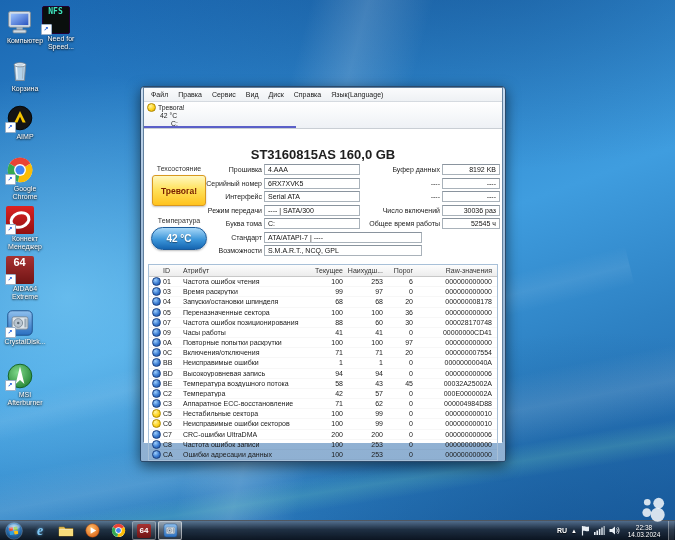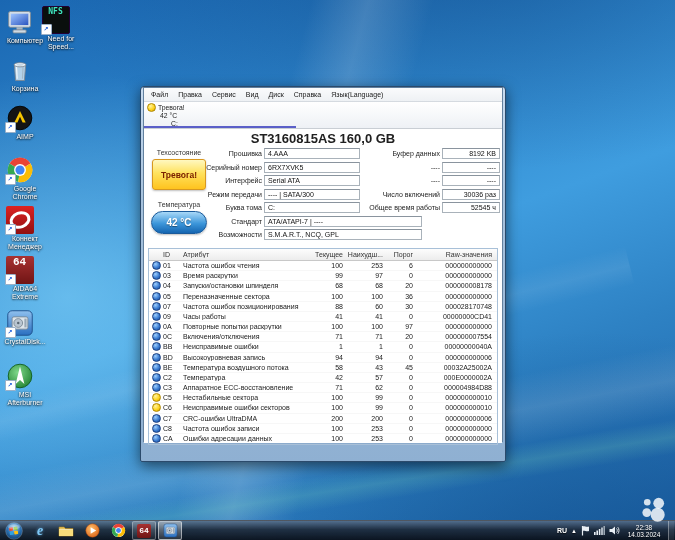--- a/index.html
+++ b/index.html
@@ -21,21 +21,21 @@
 
   
   .dicon{position:absolute;width:46px;text-align:center;cursor:default;}
   .dicon .ig{position:relative;width:39px;height:28px;margin:0 auto 1px;}
   .dicon .ig svg,.dicon .ig .blk{width:28px;height:28px;display:block;}
   .dicon .lbl{color:#fff;font-size:7px;line-height:8px;
     text-shadow:0 1px 2px rgba(0,0,0,0.85),0 0 2px rgba(0,0,0,0.6);}
   .sc{position:absolute;left:-1px;bottom:-1px;width:9px;height:9px;background:#fff;
     border:1px solid #9ab0c8;border-radius:1px;font-size:6px;line-height:8px;color:#1a5adb;
     text-align:center;font-weight:bold;}
-  .blk{border-radius:2px;display:flex;align-items:center;justify-content:center;font-weight:bold;font-family:Liberation Mono, monospace;}
+  .blk{border-radius:2px;display:flex;align-items:center;justify-content:center;font-weight:bold;}
   .nfsblk{background:#0a0f0d;color:#3fe8c0;font-size:8px;letter-spacing:0;
     font-family:"DejaVu Sans Mono",monospace;border:1px solid #203;box-sizing:border-box;}
   .aidablk{background:linear-gradient(180deg,#a83232,#701414);color:#fff;font-size:11px;}
   .connblk{background:linear-gradient(180deg,#d22,#901010);}
 
   
   .window{position:absolute;left:140px;top:86px;width:366px;height:376px;
     background:linear-gradient(180deg,#c9dcf0 0%,#a7c2dd 30%,#8fb0d2 100%);
     border:1px solid #2b4a6b;border-radius:4px 4px 2px 2px;
     box-shadow:0 4px 14px rgba(0,0,0,0.55);z-index:5;box-sizing:border-box;}
@@ -62,21 +62,21 @@
   .drive-tab{position:absolute;left:0;top:0;width:152px;height:26px;padding:1px 0 0 3px;box-sizing:border-box;}
   .dt1{display:flex;align-items:center;font-size:6.8px;line-height:8px;color:#1a1a1a;}
   .dot{width:7px;height:7px;border-radius:50%;display:inline-block;}
   .dot.yellow{background:radial-gradient(circle at 35% 30%,#fff3a0,#ffd41e 55%,#cf9f00);border:0.5px solid #b08800;}
   .dot.blue{background:radial-gradient(circle at 35% 30%,#9fd0ff,#3a7bd0 55%,#1a4a9a);border:0.5px solid #1a3f80;}
   .dt1 .dot{margin-right:2px;}
   .dt2{font-size:6.8px;line-height:8px;color:#1a1a1a;padding-left:13px;}
   .dt3{font-size:6.8px;line-height:8px;color:#1a1a1a;padding-left:24px;}
   .dt-underline{position:absolute;left:0;bottom:0;width:152px;height:2px;background:#5a5fc8;}
   .content{position:relative;height:314px;background:#fff;}
-  .model-title{text-align:center;font-size:13px;font-weight:600;color:#202020;padding-top:2px;height:16px;}
+  .model-title{text-align:center;font-size:13px;font-weight:600;color:#202020;padding-top:18px;height:16px;}
   .info-panel{position:relative;height:96px;margin-top:1px;font-size:7px;color:#222;}
   .ip-label{position:absolute;white-space:nowrap;}
   .ip-box{position:absolute;height:11px;box-sizing:border-box;border:1px solid #a9b2ba;border-top-color:#8a949e;
     background:#fff;font-size:7px;line-height:9px;padding:0 3px;color:#111;white-space:nowrap;overflow:hidden;}
   .col-label{text-align:center;color:#333;}
   .health-btn{position:absolute;left:8px;top:11px;width:54px;height:31px;border-radius:3px;
     border:1px solid #d89820;box-sizing:border-box;cursor:pointer;
     background:linear-gradient(180deg,#fff8c0 0%,#ffe25e 45%,#ffc31e 100%);
     box-shadow:0 1px 2px rgba(0,0,0,0.25);display:flex;align-items:center;justify-content:center;
     font-size:8.5px;font-weight:bold;color:#7a2000;}

